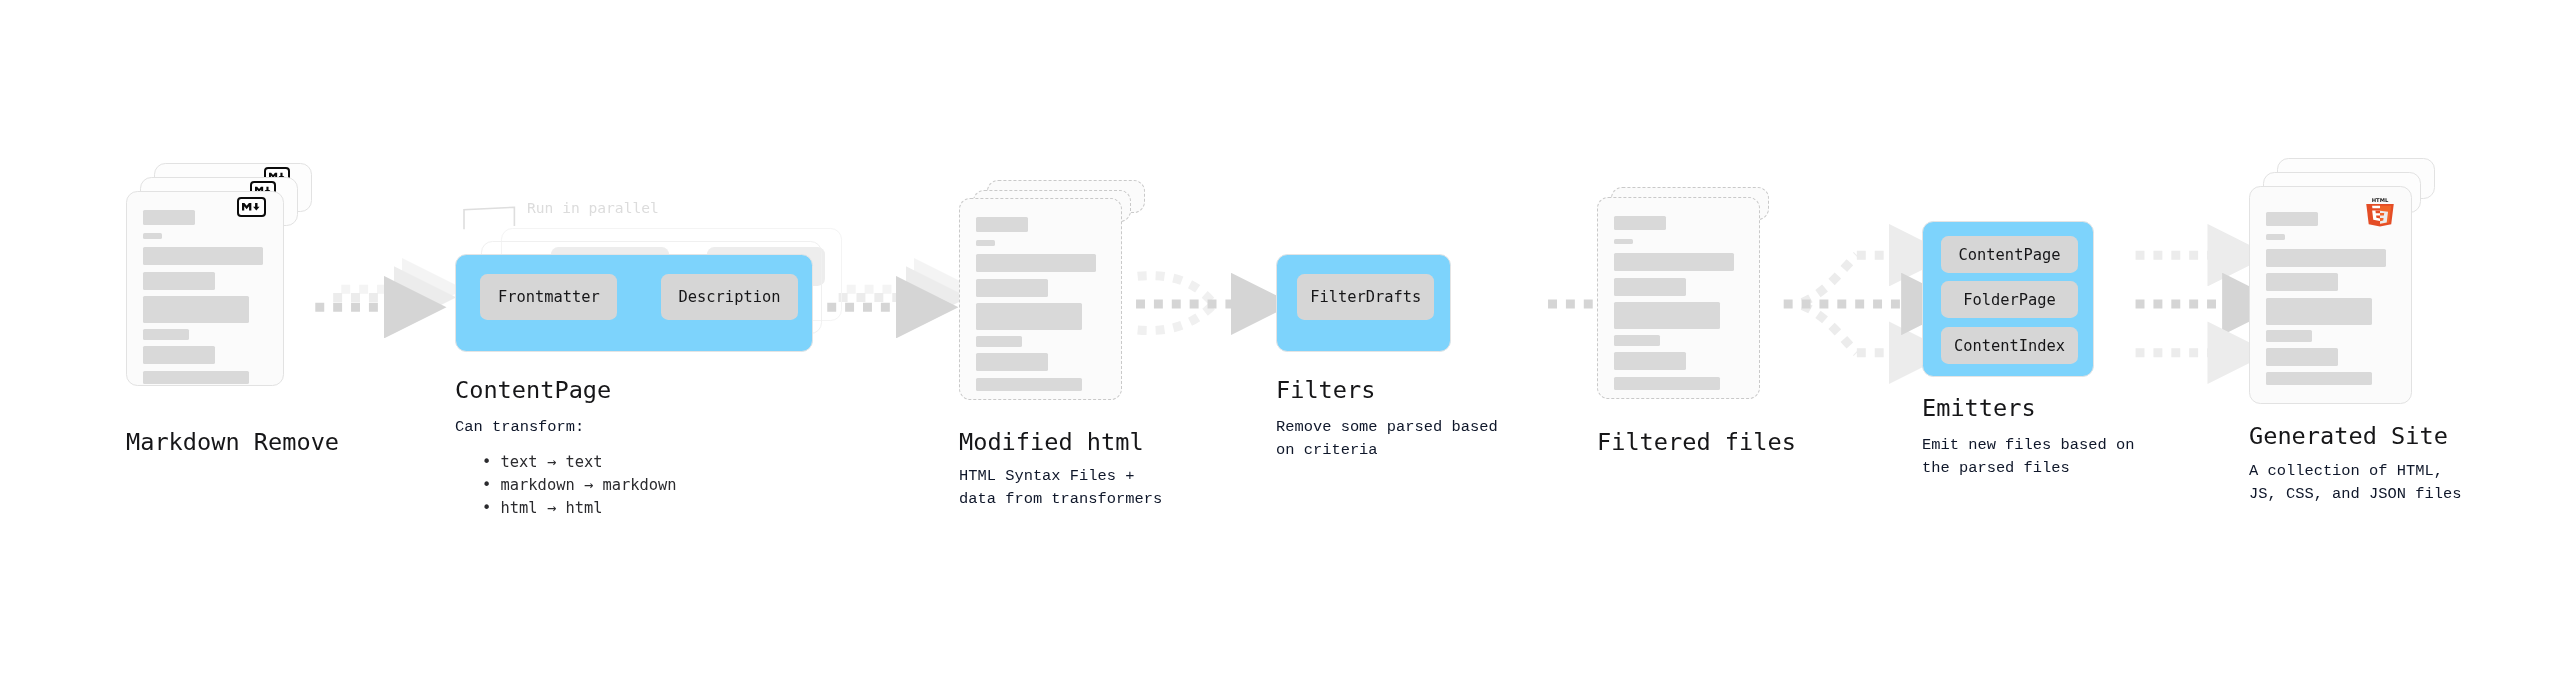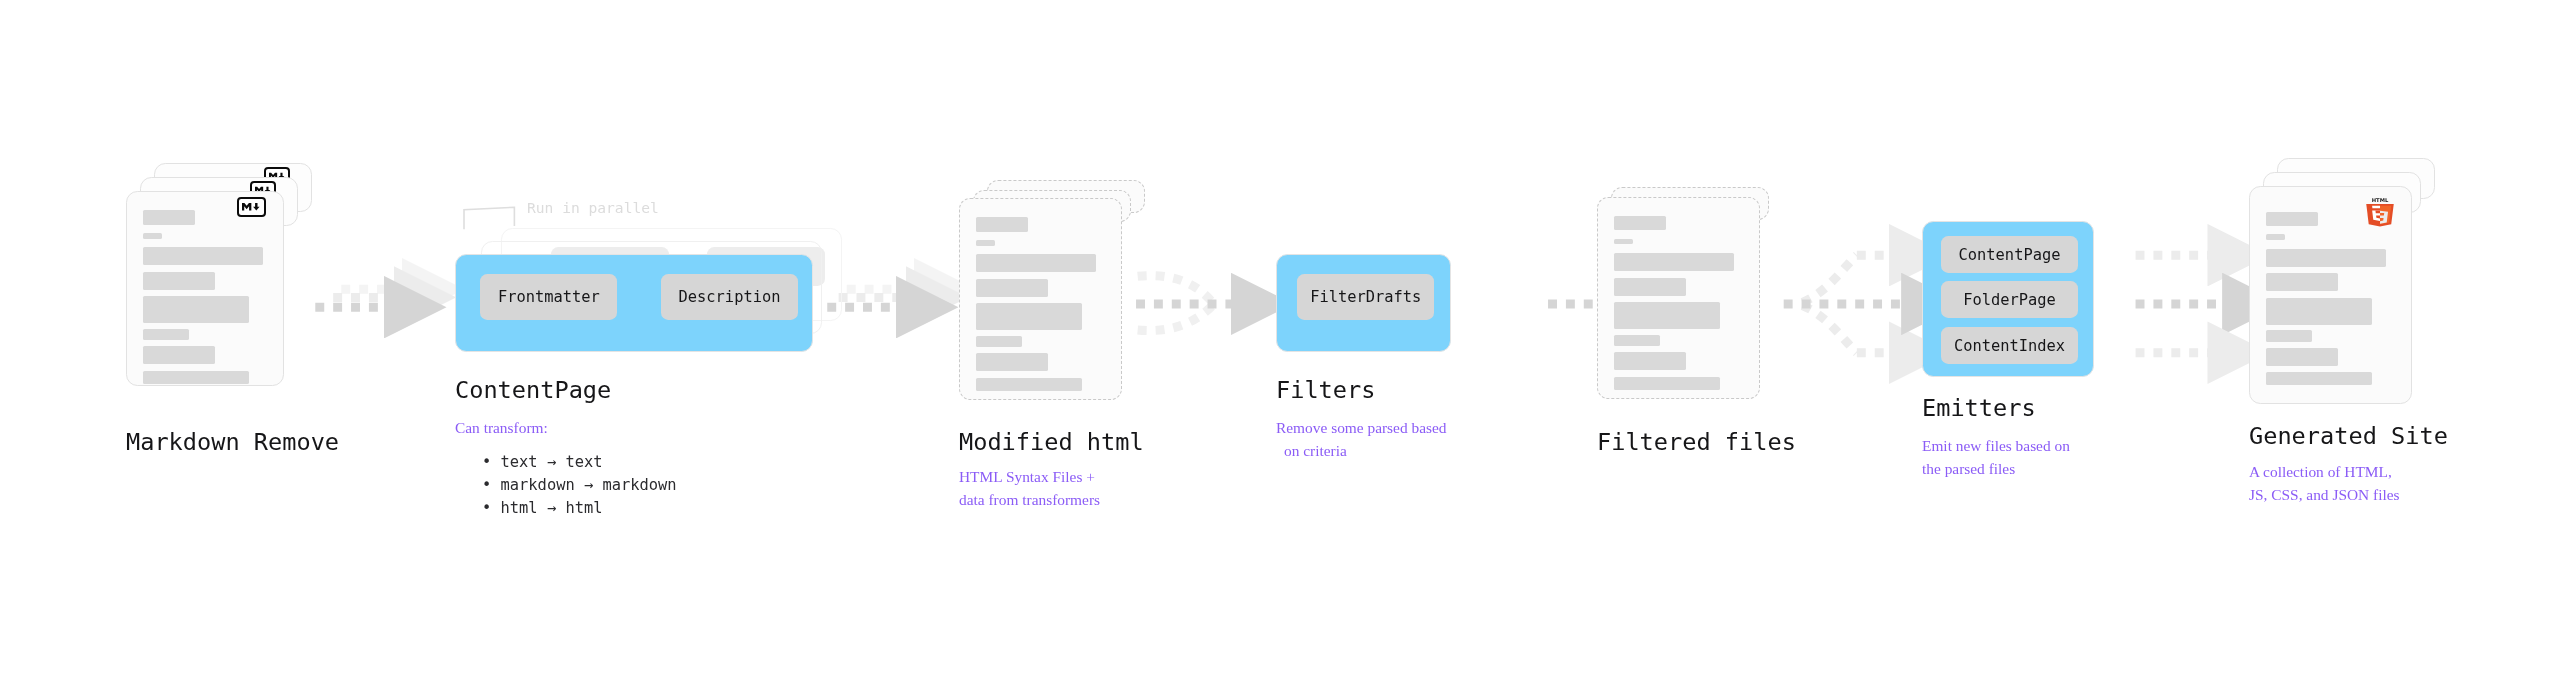--- a/index.html
+++ b/index.html
@@ -21,23 +21,23 @@
   .node { position: absolute; }
   .title {
     font-family: "DejaVu Sans Mono", "Liberation Mono", monospace;
     font-size: 23.6px;
     color: #161618;
     letter-spacing: 0px;
     white-space: nowrap;
     line-height: 1.15;
   }
   .subtitle {
-    font-family: Liberation Serif, serif;
+    font-family: Liberation Mono, monospace;
     font-size: 15.4px;
-    color: #8b5cf6;
+    color: #0f172a;
     line-height: 1.5;
     white-space: pre;
   }
   .sub-list {
     font-family: "DejaVu Sans Mono", "Liberation Mono", monospace;
     font-size: 15.4px;
     color: #2b2b2e;
     line-height: 1.5;
     margin: 12px; padding: 0; list-style: none;
   }
@@ -266,21 +266,21 @@
     <div class="subtitle" style="position:absolute; left:959px; top:465px;">HTML Syntax Files +</div>
     <div class="subtitle" style="position:absolute; left:959px; top:488px;">data from transformers</div>
   </div>
 
   <div class="node">
     <div class="groupbox" style="left:1276px; top:254px; width:175px; height:98px;">
       <div class="pill" style="left:20.3px; top:18.7px; width:137px; height:46px;">FilterDrafts</div>
     </div>
     <div class="title" style="position:absolute; left:1276px; top:377px;">Filters</div>
     <div class="subtitle" style="position:absolute; left:1276px; top:416px;">Remove some parsed based</div>
-    <div class="subtitle" style="position:absolute; left:1276px; top:439px;margin-left:8px;">on criteria</div>
+    <div class="subtitle" style="position:absolute; left:1276px; top:439px;">on criteria</div>
   </div>
 
   <div class="node">
     <div class="doc-stack" style="left:1597px; top:187px; width:191px; height:260px;">
       <div class="doc dashed" style="left:14px; top:0px; width:158px; height:32.5px;"></div>
       <div class="doc dashed" style="left:0px; top:9.8px; width:163px; height:202px;">
         <div class="skel" style="left:16.3px; top:18px; width:52px; height:14.6px;"></div>
         <div class="skel" style="left:16.3px; top:41px; width:18.7px; height:5.7px;"></div>
         <div class="skel" style="left:16.3px; top:55px; width:120px; height:18px;"></div>
         <div class="skel" style="left:16.3px; top:80px; width:72px; height:18px;"></div>

